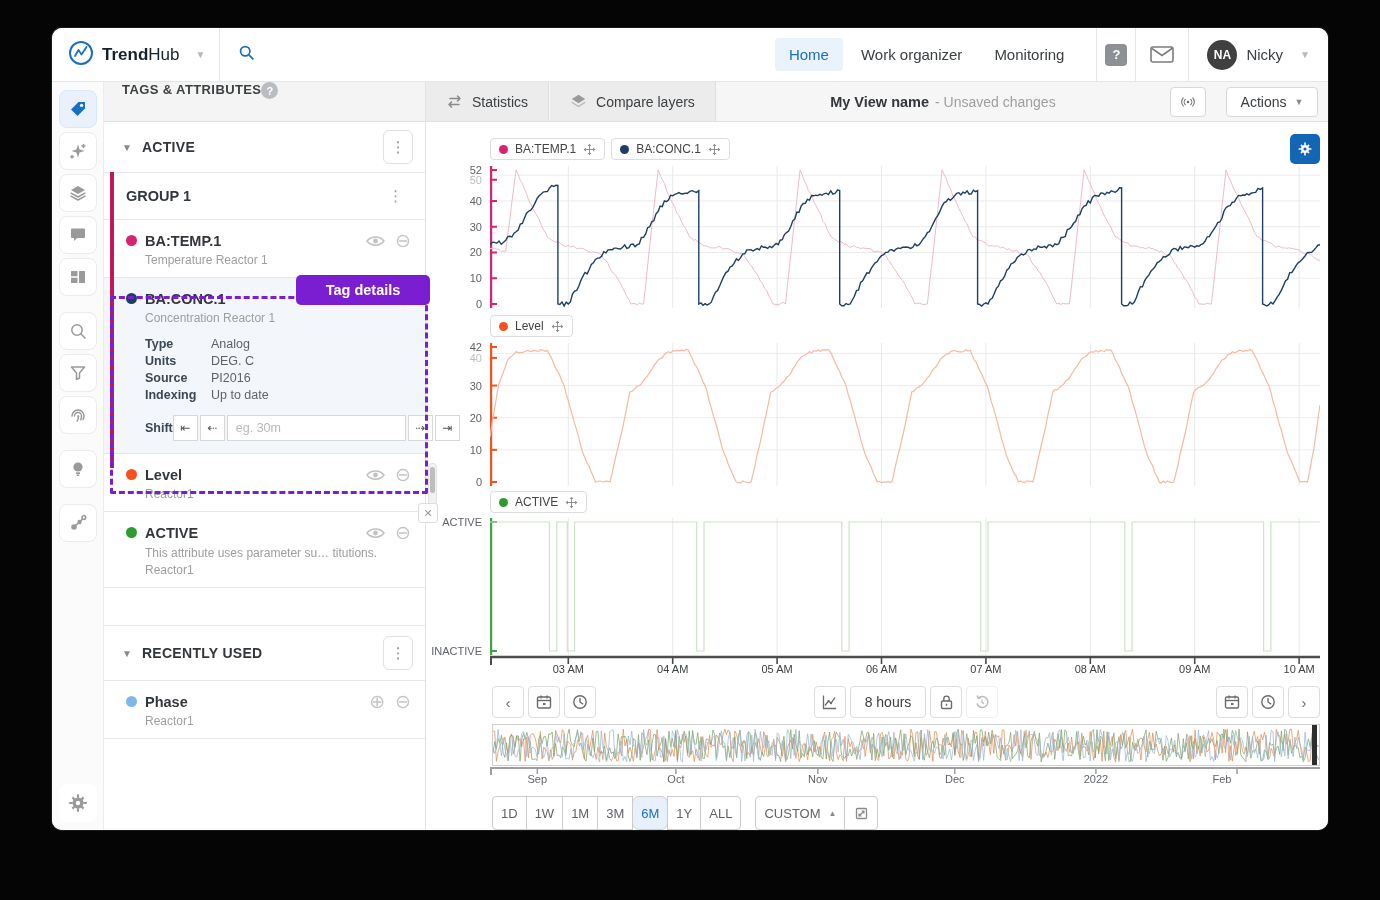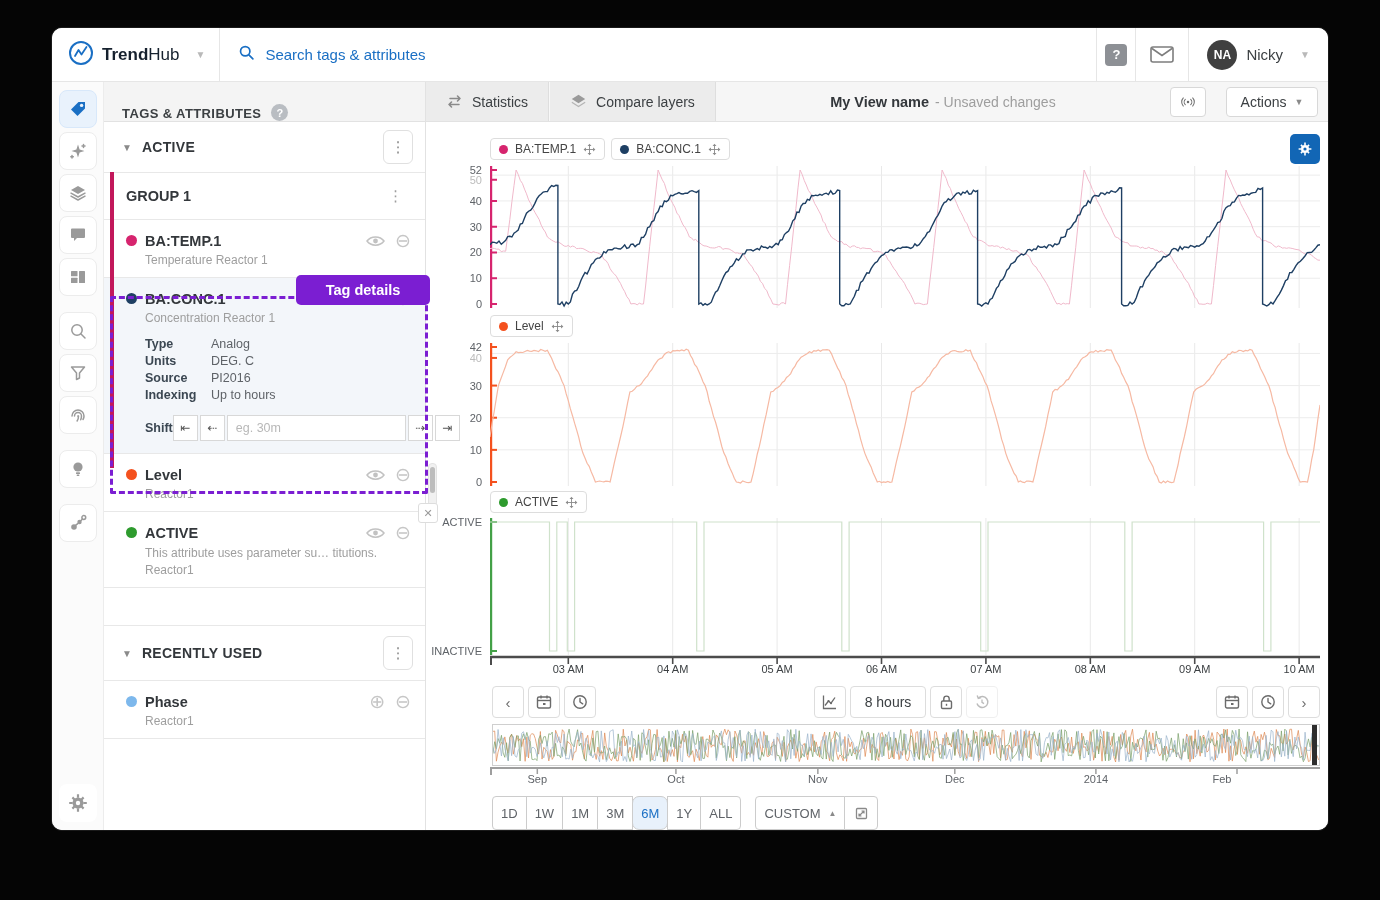--- a/index.html
+++ b/index.html
@@ -31,21 +31,21 @@
   .rail { width:52px; background:#fbfbfb; border-right:1px solid #ececec; display:flex; flex-direction:column; align-items:center; padding:6px 0; }
   .rail-btn { width:38px; height:38px; border:1px solid #ececec; background:#fff; border-radius:8px; margin:2px 0; display:flex; align-items:center; justify-content:center; cursor:pointer; }
   .rail-btn.active { background:#e9f2fc; border-color:#d8e8fa; }
   .rail-gap { height:12px; }
   .rail-spacer { flex:1; }
   .ric { stroke:#9a9a9a; fill:none; stroke-width:1.5; stroke-linecap:round; stroke-linejoin:round; }
   .ric-fill { fill:#9a9a9a; stroke:none; }
 
   
   .panel { width:322px; border-right:1px solid #e2e2e2; background:#fff; position:relative; }
-  .panel-header { height:40px; background:#f4f4f4; border-bottom:1px solid #e2e2e2; display:flex; align-items:flex-end; gap:10px; padding:0 18px; }
+  .panel-header { height:40px; background:#f4f4f4; border-bottom:1px solid #e2e2e2; display:flex; align-items:flex-start; padding:0 18px; }
   .panel-title { font-size:13px; font-weight:700; letter-spacing:.4px; color:#3c4043; }
   .q-circle { width:17px; height:17px; border-radius:50%; background:#b9bdc2; color:#fff; font-size:11px; font-weight:700; display:flex; align-items:center; justify-content:center; }
   .section-hdr { display:flex; align-items:center; padding:8px 12px 8px 18px; border-bottom:1px solid #e8e8e8; }
   .sec-caret { color:#8a8a8a; font-size:10px; margin-right:10px; }
   .sec-label { font-size:14px; font-weight:700; color:#33373b; letter-spacing:.3px; flex:1; }
   .kebab-box { width:30px; height:34px; border:1px solid #e0e0e0; border-radius:6px; background:#fff; color:#8a8a8a; font-size:15px; display:flex; align-items:center; justify-content:center; cursor:pointer; }
   .group-row { display:flex; align-items:center; padding:14px 16px 14px 22px; border-bottom:1px solid #e8e8e8; }
   .group-name { font-size:14.5px; font-weight:600; color:#33373b; flex:1; }
   .kebab { color:#9e9e9e; font-size:15px; cursor:pointer; padding:0 6px; }
   .tag-row { padding:11px 14px 10px 22px; border-bottom:1px solid #e8e8e8; position:relative; }
@@ -139,21 +139,25 @@
       <span class="brand-name"><b>Trend</b><span>Hub</span></span>
       <span class="brand-caret">▼</span>
     </div>
     <div class="searchbar">
       <span>
         <svg width="17" height="17" viewBox="0 0 20 20">
             <circle cx="8.5" cy="8.5" r="5.5" fill="none" stroke="#1a6fc4" stroke-width="2"></circle>
             <line x1="12.8" y1="12.8" x2="17.5" y2="17.5" stroke="#1a6fc4" stroke-width="2" stroke-linecap="round"></line>
           </svg>
       </span>
-      <input type="text" placeholder="Search tags &amp; attributes" style="">
+    </div>
+    <div class="nav-links">
+      <div class="nav-link active">Home</div>
+      <div class="nav-link">Work organizer</div>
+      <div class="nav-link">Monitoring</div>
     </div>
     <div class="nav-divider"></div>
     <div class="help-chip">?</div>
     <div class="nav-divider"></div>
     <span style="display:flex;padding:0 6px;">
       <svg width="24" height="17" viewBox="0 0 24 17">
           <rect x="1" y="1" width="22" height="15" rx="2" fill="none" stroke="#7d7d7d" stroke-width="1.6"></rect>
           <polyline points="2,2.5 12,9.5 22,2.5" fill="none" stroke="#7d7d7d" stroke-width="1.6"></polyline>
         </svg>
     </span>
@@ -302,21 +306,21 @@
           <div class="dg-row">
               <span class="dg-label">Units</span>
               <span class="dg-value">DEG. C</span>
             </div>
           <div class="dg-row">
               <span class="dg-label">Source</span>
               <span class="dg-value">PI2016</span>
             </div>
           <div class="dg-row">
               <span class="dg-label">Indexing</span>
-              <span class="dg-value">Up to hours</span>
+              <span class="dg-value">Up to date</span>
             </div>
         </div>
         <div class="shift-row">
           <span class="shift-label">Shift</span>
           <div class="shift-group">
             <span class="shift-btn">⇤</span>
             <span class="shift-btn">⇠</span>
             <input class="shift-input" placeholder="eg. 30m" style="">
             <span class="shift-btn">⇢</span>
             <span class="shift-btn" style="margin-right:0;">⇥</span>
@@ -685,21 +689,21 @@
               <line x1="185.92" y1="2" x2="185.92" y2="8" stroke="#9e9e9e" stroke-width="1.5"></line>
               <line x1="327.85" y1="2" x2="327.85" y2="8" stroke="#9e9e9e" stroke-width="1.5"></line>
               <line x1="464.80000000000007" y1="2" x2="464.80000000000007" y2="8" stroke="#9e9e9e" stroke-width="1.5"></line>
               <line x1="605.9" y1="2" x2="605.9" y2="8" stroke="#9e9e9e" stroke-width="1.5"></line>
               <line x1="747" y1="2" x2="747" y2="8" stroke="#9e9e9e" stroke-width="1.5"></line>
             </svg>
             <span class="mt-label" style="left: 47.31px;">Sep</span>
             <span class="mt-label" style="left: 185.92px;">Oct</span>
             <span class="mt-label" style="left: 327.85px;">Nov</span>
             <span class="mt-label" style="left: 464.8px;">Dec</span>
-            <span class="mt-label" style="left: 605.9px;">2014</span>
+            <span class="mt-label" style="left: 605.9px;">2022</span>
             <span class="mt-label" style="left: 732px;">Feb</span>
           </div>
 
         <div class="range-row">
           <div class="rgroup">
             <div class="rb">1D</div>
             <div class="rb">1W</div>
             <div class="rb">1M</div>
             <div class="rb">3M</div>
             <div class="rb active">6M</div>

